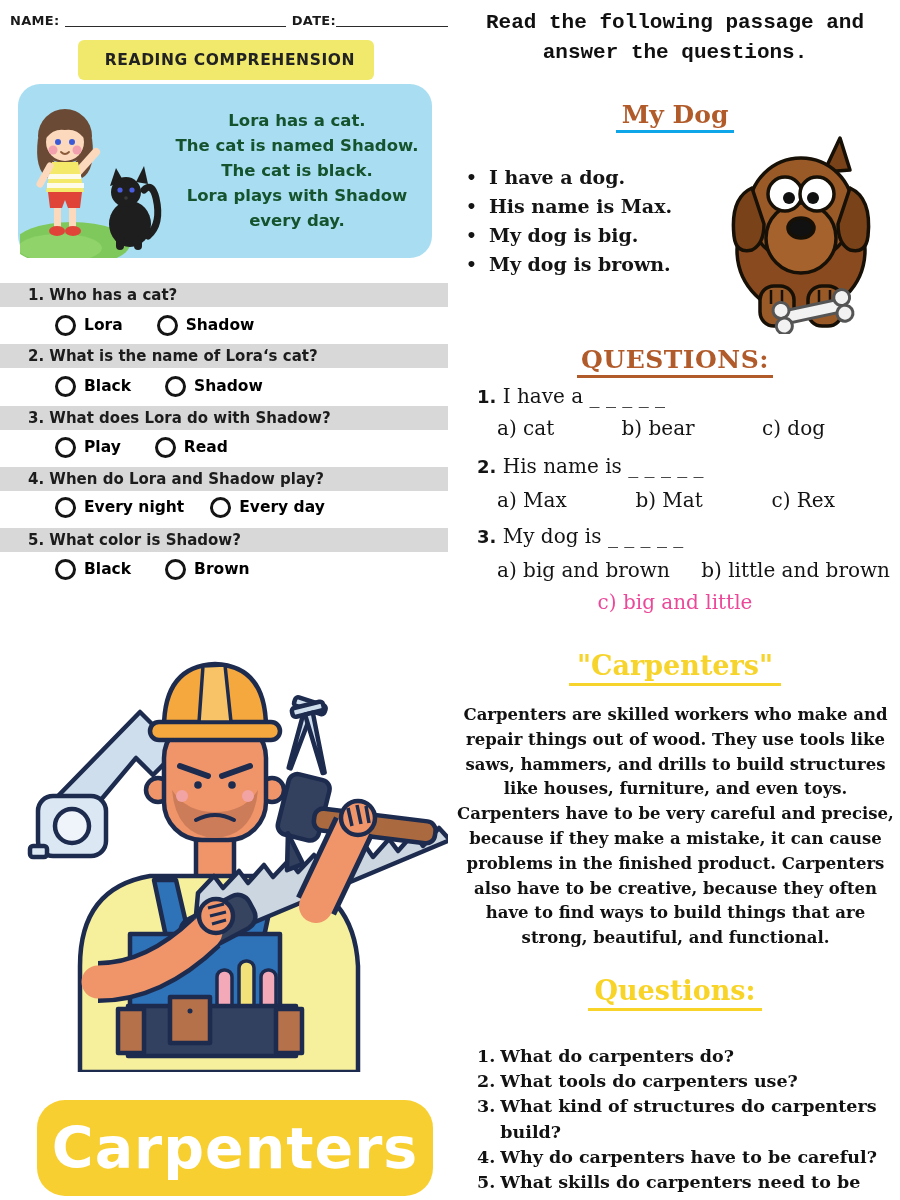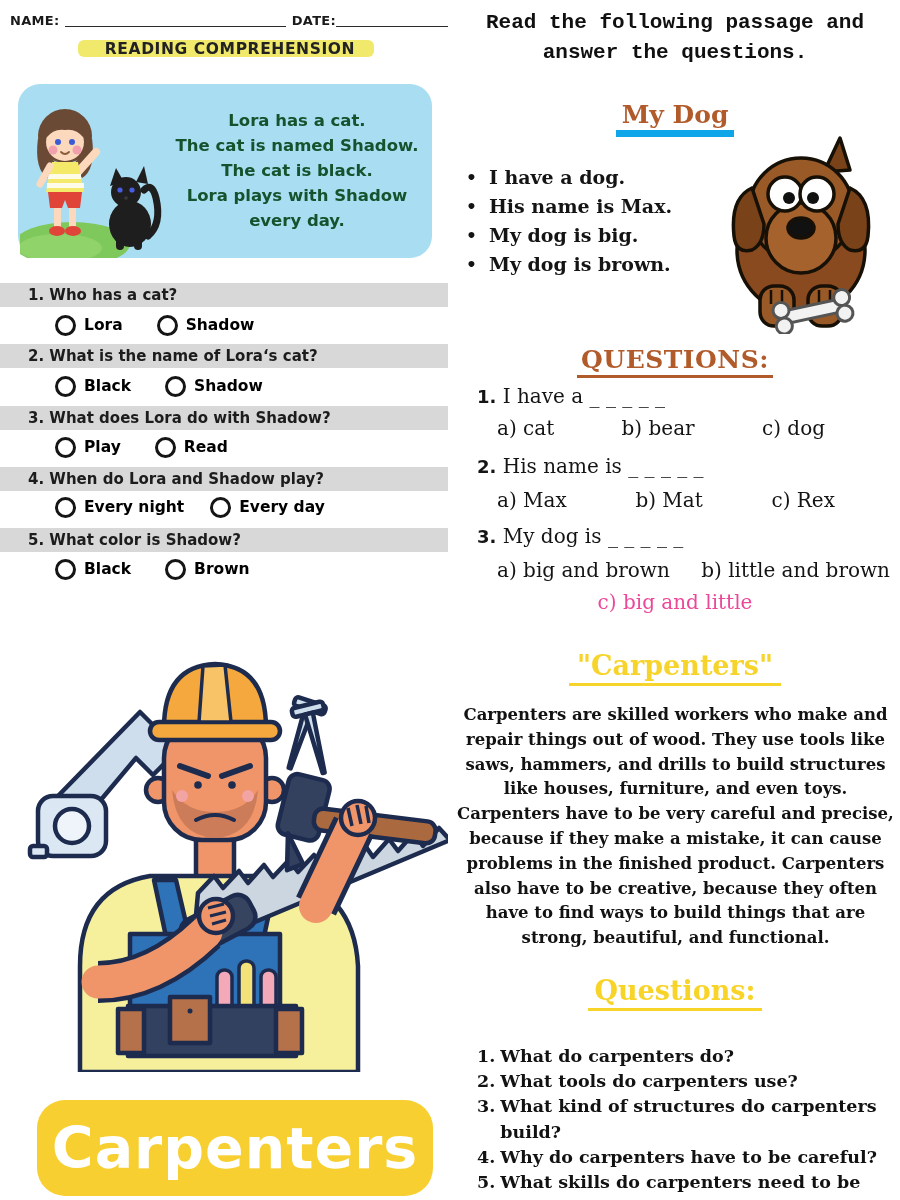--- a/index.html
+++ b/index.html
@@ -5,38 +5,38 @@
   * { margin:0; padding:0; box-sizing:border-box; }
   html,body { background:#ffffff; }
   .page {
     position:relative; width:900px; height:1200px; background:#ffffff;
     font-family:"DejaVu Sans", sans-serif; color:#1a1a1a; overflow:hidden;
   }
   
   .name-row { position:absolute; left:10px; top:12px; width:438px; display:flex; align-items:flex-end; font-weight:bold; font-size:13px; letter-spacing:.3px; }
   .name-line { flex:1 1 auto; border-bottom:1.6px solid #2b2b2b; height:15px; margin:0 6px 1px 6px; }
   .date-line { width:112px; border-bottom:1.6px solid #2b2b2b; height:15px; margin-bottom:1px; }
-  .rc-title { position:absolute; left:78px; top:40px; width:296px; height:17px; background:#f0e96b; border-radius:6px;
+  .rc-title { position:absolute; left:78px; top:40px; width:296px; height:40px; background:#f0e96b; border-radius:6px;
     display:flex; align-items:center; justify-content:center; font-weight:bold; font-size:15.5px; letter-spacing:.6px; color:#222;padding-left:8px; }
   .passage-card { position:absolute; left:18px; top:84px; width:414px; height:174px; background:#a9def2; border-radius:22px; }
   .passage-art { position:absolute; left:2px; bottom:0; }
   .passage-text { position:absolute; left:152px; right:8px; top:24px; text-align:center; font-weight:bold; font-size:16.5px; line-height:25px; color:#14532d; }
   .q-bar { position:absolute; left:0; width:448px; height:24px; background:#d8d8d8; font-weight:bold; font-size:15px; line-height:24px; padding-left:28px; color:#1c1c1c; }
   .q-opts { position:absolute; left:55px; height:30px; display:flex; align-items:center; gap:34px; }
   .opt { display:flex; align-items:center; gap:8px; }
   .radio { width:21px; height:21px; border:3px solid #151515; border-radius:50%; background:#fff; flex:0 0 auto; }
   .opt-label { font-weight:bold; font-size:15.5px; color:#000000; }
   .carpenter-art { position:absolute; left:18px; top:648px; }
   .banner { position:absolute; left:37px; top:1100px; width:396px; height:96px; background:#f8cf30; border-radius:28px;
     display:flex; align-items:center; justify-content:center; color:#ffffff; font-weight:bold; font-size:57px; letter-spacing:1px; }
   .instruction { position:absolute; left:456px; top:8px; width:438px; text-align:center;
     font-family:Liberation Mono, monospace; font-weight:bold; font-size:21px; line-height:30px; color:#101010; }
   .heading-center { position:absolute; left:455px; width:440px; text-align:center; font-family:"DejaVu Serif", serif; font-weight:bold; }
   .mydog-title { top:100px; font-size:25px; }
-  .mydog-title span { color:#b15a2a; border-bottom:7px solid #0ea5e9; padding:0 6px 1px; }
+  .mydog-title span { color:#b15a2a; border-bottom:3px solid #0ea5e9; padding:0 6px 1px; }
   .dog-facts { position:absolute; left:466px; top:163px; font-family:"DejaVu Serif", serif; font-size:19px; line-height:29px; font-weight:600; color:#141414; }
   .dog-facts .row { display:flex; gap:12px; }
   .bullet { font-size:17px; }
   .dog-art { position:absolute; left:712px; top:132px; }
   .questions-title { top:345px; font-size:25px; letter-spacing:.5px; }
   .questions-title span { color:#b15a2a; border-bottom:3px solid #b15a2a; padding:0 4px 1px; }
   .mc-stem { position:absolute; left:477px; font-family:"DejaVu Serif", serif; font-size:20px; color:#141414; }
   .mc-stem b { font-family:"DejaVu Sans", sans-serif; font-size:18px; }
   .mc-choices { position:absolute; display:flex; justify-content:space-between; font-family:"DejaVu Serif", serif; font-size:20px; color:#141414; }
   .mc-center { position:absolute; left:455px; width:440px; text-align:center; font-family:"DejaVu Serif", serif; font-size:20px; color:#ec4899; }

